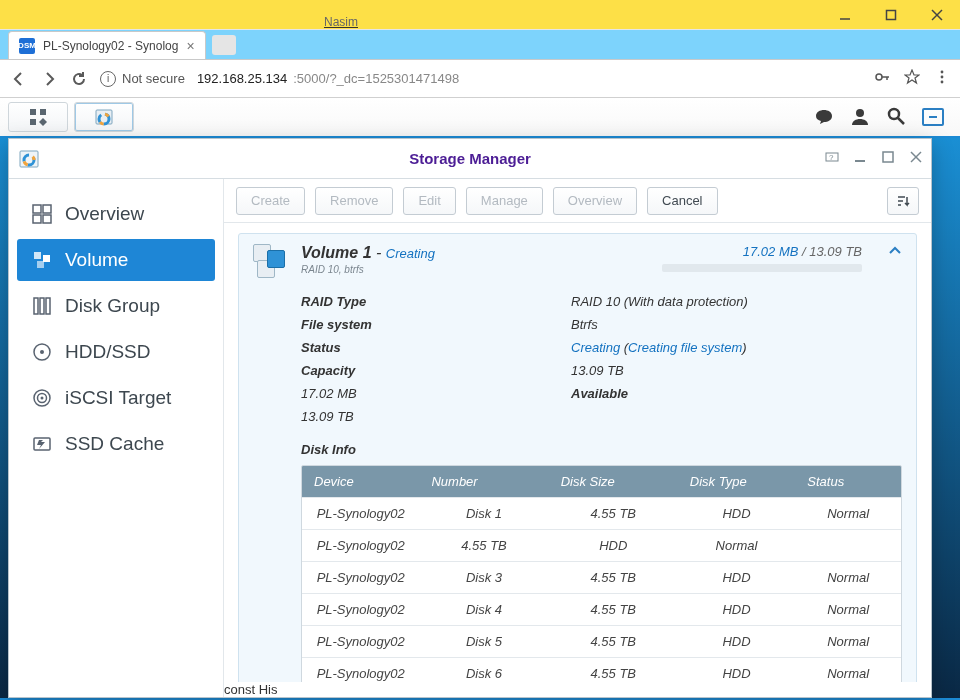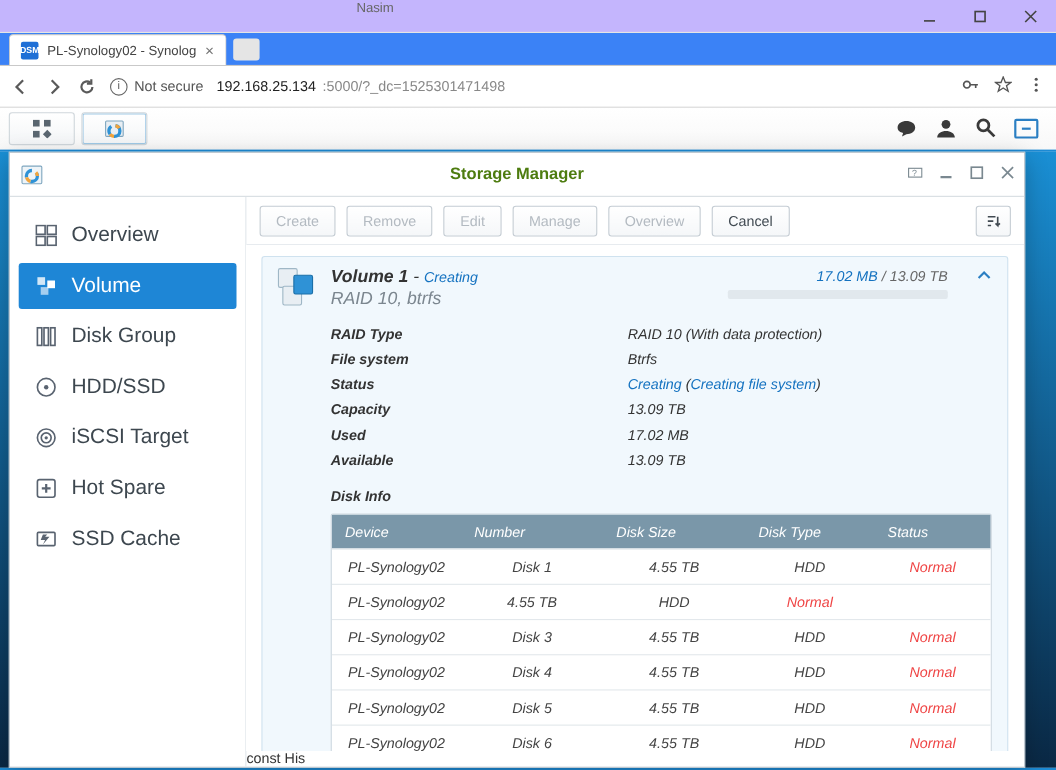--- a/index.html
+++ b/index.html
@@ -1,26 +1,26 @@
 <!DOCTYPE html>
 <html><head>
 <meta charset="utf-8">
 <style>
   * { box-sizing: border-box; margin: 0; padding: 0; font-family: -apple-system, "Segoe UI", Arial, sans-serif; }
   body { width: 960px; height: 700px; background: #fff; overflow: hidden; font-size: 13px; color: #333; }
 
   
-  .titlebar { height: 30px; display: flex; align-items: flex-start; border-bottom: 1px solid #e5e5e5; background: #c4b5fd; }
+  .titlebar { height: 30px; display: flex; align-items: flex-end; border-bottom: 1px solid #e5e5e5; background: #fde047; text-decoration: underline; }
   .titlebar .owner { flex: 1; text-align: center; color: #666; font-size: 12px; padding-right: 140px; }
   .winbtns { display: flex; height: 100%; }
   .winbtn { width: 46px; display: flex; align-items: center; justify-content: center; color: #444; font-size: 14px; }
   .winbtn svg { width: 12px; height: 12px; }
 
   
-  .tabstrip { height: 30px; background: #3b82f6; display: flex; align-items: flex-end; padding-left: 8px; border-bottom: 1px solid #c9c9c9; }
+  .tabstrip { height: 30px; background: #7dd3fc; display: flex; align-items: flex-end; padding-left: 8px; border-bottom: 1px solid #c9c9c9; }
   .tab { background: #fff; border: 1px solid #c9c9c9; border-bottom: none; height: 28px; display: flex; align-items: center; padding: 0 10px; gap: 8px; border-radius: 4px 4px 0 0; font-size: 12px; color: #444; min-width: 180px; }
   .tab .fav { width: 16px; height: 16px; background: #1e6fd6; color: #fff; font-size: 8px; font-weight: bold; display: flex; align-items: center; justify-content: center; border-radius: 2px; }
   .tab .tclose { color: #777; font-size: 14px; margin-left: auto; }
   .tabstrip .newtab { width: 24px; height: 20px; background: #e5e5e5; margin-left: 6px; margin-bottom: 4px; border-radius: 3px; }
 
   
   .addrbar { height: 38px; display: flex; align-items: center; gap: 12px; padding: 0 10px; border-bottom: 1px solid #d0d0d0; }
   .navico { width: 18px; height: 18px; display: flex; align-items: center; justify-content: center; color: #5a5a5a; }
   .navico svg { width: 16px; height: 16px; }
   .secure-pill { display: flex; align-items: center; gap: 6px; color: #555; font-size: 13px; }
@@ -40,21 +40,21 @@
   .dsm-right svg { width: 20px; height: 20px; color: #3a3a3a; }
   .pilot-ico { width: 22px; height: 18px; border: 2px solid #2b7fc3; border-radius: 2px; display: flex; align-items: center; justify-content: center; }
   .pilot-ico::after { content: ""; width: 8px; height: 2px; background: #2b7fc3; }
 
   
   .dsm-desktop { position: relative; height: 562px; background: linear-gradient(#1a8fd4,#0a2844); border-bottom: 2px solid #1c8ad4; }
 
   
   .smwin { position: absolute; left: 8px; top: 0; width: 924px; height: 560px; background: #fff; border: 1px solid #b8c4cc; box-shadow: 0 6px 20px rgba(0,0,0,0.25); display: flex; flex-direction: column; }
   .smwin-title { height: 40px; border-bottom: 1px solid #d6dde2; display: flex; align-items: center; justify-content: center; position: relative; }
-  .smwin-title .t { color: #4d7c0f; font-weight: bold; font-size: 15px; }
+  .smwin-title .t { color: #4c1d95; font-weight: bold; font-size: 15px; }
   .smwin-title .wicon { position: absolute; left: 10px; width: 20px; height: 20px; }
   .smwin-ctrls { position: absolute; right: 8px; display: flex; gap: 14px; color: #7a8890; }
   .smwin-ctrls span svg { width: 14px; height: 14px; }
 
   .smwin-body { flex: 1; display: flex; overflow: hidden; }
 
   
   .sm-sidebar { width: 215px; border-right: 1px solid #e2e7eb; padding: 10px 0; }
   .sb-item { height: 42px; display: flex; align-items: center; gap: 12px; padding: 0 14px; color: #3d474f; font-size: 19px; margin: 4px 8px; border-radius: 3px; }
   .sb-item.active { background: #1e86d6; color: #fff; }
@@ -77,41 +77,41 @@
   .vol-card { border: 1px solid #cfe2ef; background: #f1f8fd; border-radius: 3px; padding: 10px 14px 6px 14px; font-style: italic; }
   .vol-head { display: flex; align-items: flex-start; gap: 12px; }
   .vol-ico { width: 36px; height: 36px; flex: none; position: relative; }
   .vol-ico .disk { position: absolute; width: 18px; height: 18px; background: #e8eef3; border: 1px solid #9fb7c6; border-radius: 2px; }
   .vol-ico .d1 { left: 0; top: 0; }
   .vol-ico .d2 { left: 14px; top: 6px; background: #2f92d6; border-color: #1b6fa8; }
   .vol-ico .d3 { left: 4px; top: 16px; }
   .vol-title { font-size: 16px; color: #333; }
   .vol-title b { font-weight: bold; }
   .vol-title .state { color: #1472c0; font-size: 13px; }
-  .vol-sub { font-size: 16px; color: #7b868f; margin-top: 2px; }
+  .vol-sub { font-size: 10px; color: #7b868f; margin-top: 2px; }
   .vol-right { margin-left: auto; text-align: right; }
   .vol-cap { font-size: 13px; color: #666; }
   .vol-cap .used { color: #1472c0; }
   .vol-bar { width: 200px; height: 8px; background: #e1e8ed; border-radius: 2px; margin-top: 5px; margin-left: auto; }
   .vol-caret { margin-left: 14px; color: #2b7fc3; }
 
   .kv { display: grid; grid-template-columns: 270px 1fr; row-gap: 8px; padding: 14px 0 10px 48px; font-size: 13px; }
   .kv .k { font-weight: bold; color: #333; }
   .kv .v { color: #333; }
   .kv .v.link .a { color: #1472c0; }
   .kv .v.link .p { color: #333; }
 
   .section-h { font-weight: bold; font-size: 13px; padding: 8px 0 8px 48px; }
 
   .disktable { margin: 0 0 0 48px; border: 1px solid #cfd8df; border-radius: 2px; overflow: hidden; width: calc(100% - 48px); }
   .dthead { background: #7a97a9; color: #fff; display: grid; grid-template-columns: 1fr 1.1fr 1.1fr 1fr 0.9fr; font-size: 13px; }
   .dthead > div { padding: 8px 12px; }
   .dtrow { display: grid; grid-template-columns: 1fr 1.1fr 1.1fr 1fr 0.9fr; border-top: 1px solid #e3e8ec; background: #fff; font-size: 13px; text-align: center; }
   .dtrow > div { padding: 8px 12px; color: #444; }
-  .dtrow .ok { color: #ef4444; }
+  .dtrow .ok { color: #404040; }
 
 </style>
 </head>
 <body>
 
 <div class="titlebar">
   <div class="owner">Nasim</div>
   <div class="winbtns">
     <div class="winbtn">
         <svg viewBox="0 0 12 12">
@@ -295,30 +295,20 @@
                 <circle cx="10" cy="10" r="8" fill="none" stroke="currentColor" stroke-width="1.5"></circle>
                 <circle cx="10" cy="10" r="4.5" fill="none" stroke="currentColor" stroke-width="1.5"></circle>
                 <circle cx="10" cy="10" r="1.5" fill="currentColor"></circle>
               </svg>
             </span>
           <span>iSCSI Target</span>
         </div>
         <div class="sb-item">
           <span class="sb-ico">
               <svg viewBox="0 0 20 20">
-                <rect x="2" y="2" width="16" height="16" rx="2" fill="none" stroke="currentColor" stroke-width="1.5"></rect>
-                <line x1="10" y1="6" x2="10" y2="14" stroke="currentColor" stroke-width="2"></line>
-                <line x1="6" y1="10" x2="14" y2="10" stroke="currentColor" stroke-width="2"></line>
-              </svg>
-            </span>
-          <span>Hot Spare</span>
-        </div>
-        <div class="sb-item">
-          <span class="sb-ico">
-              <svg viewBox="0 0 20 20">
                 <rect x="2" y="4" width="16" height="12" rx="1" fill="none" stroke="currentColor" stroke-width="1.5"></rect>
                 <path d="M7 6 L5 11 L9 11 L7 15 L13 8 L9 8 L11 6 Z" fill="currentColor"></path>
               </svg>
             </span>
           <span>SSD Cache</span>
         </div>
       </div>
 
       <div class="sm-main">
         <div class="sm-toolbar">
@@ -364,21 +354,20 @@
 
             <div class="kv">
               <div class="k">RAID Type</div>
               <div class="v">RAID 10 (With data protection)</div>
               <div class="k">File system</div>
               <div class="v">Btrfs</div>
               <div class="k">Status</div>
               <div class="v link"><span class="a">Creating</span><span class="p"> (</span><span class="a">Creating file system</span><span class="p">)</span></div>
               <div class="k">Capacity</div>
               <div class="v">13.09 TB</div>
-              <div class="k">Used</div>
               <div class="v">17.02 MB</div>
               <div class="k">Available</div>
               <div class="v">13.09 TB</div>
             </div>
 
             <div class="section-h">Disk Info</div>
             <div class="disktable">
               <div class="dthead">
                 <div>Device</div>
                 <div>Number</div>

